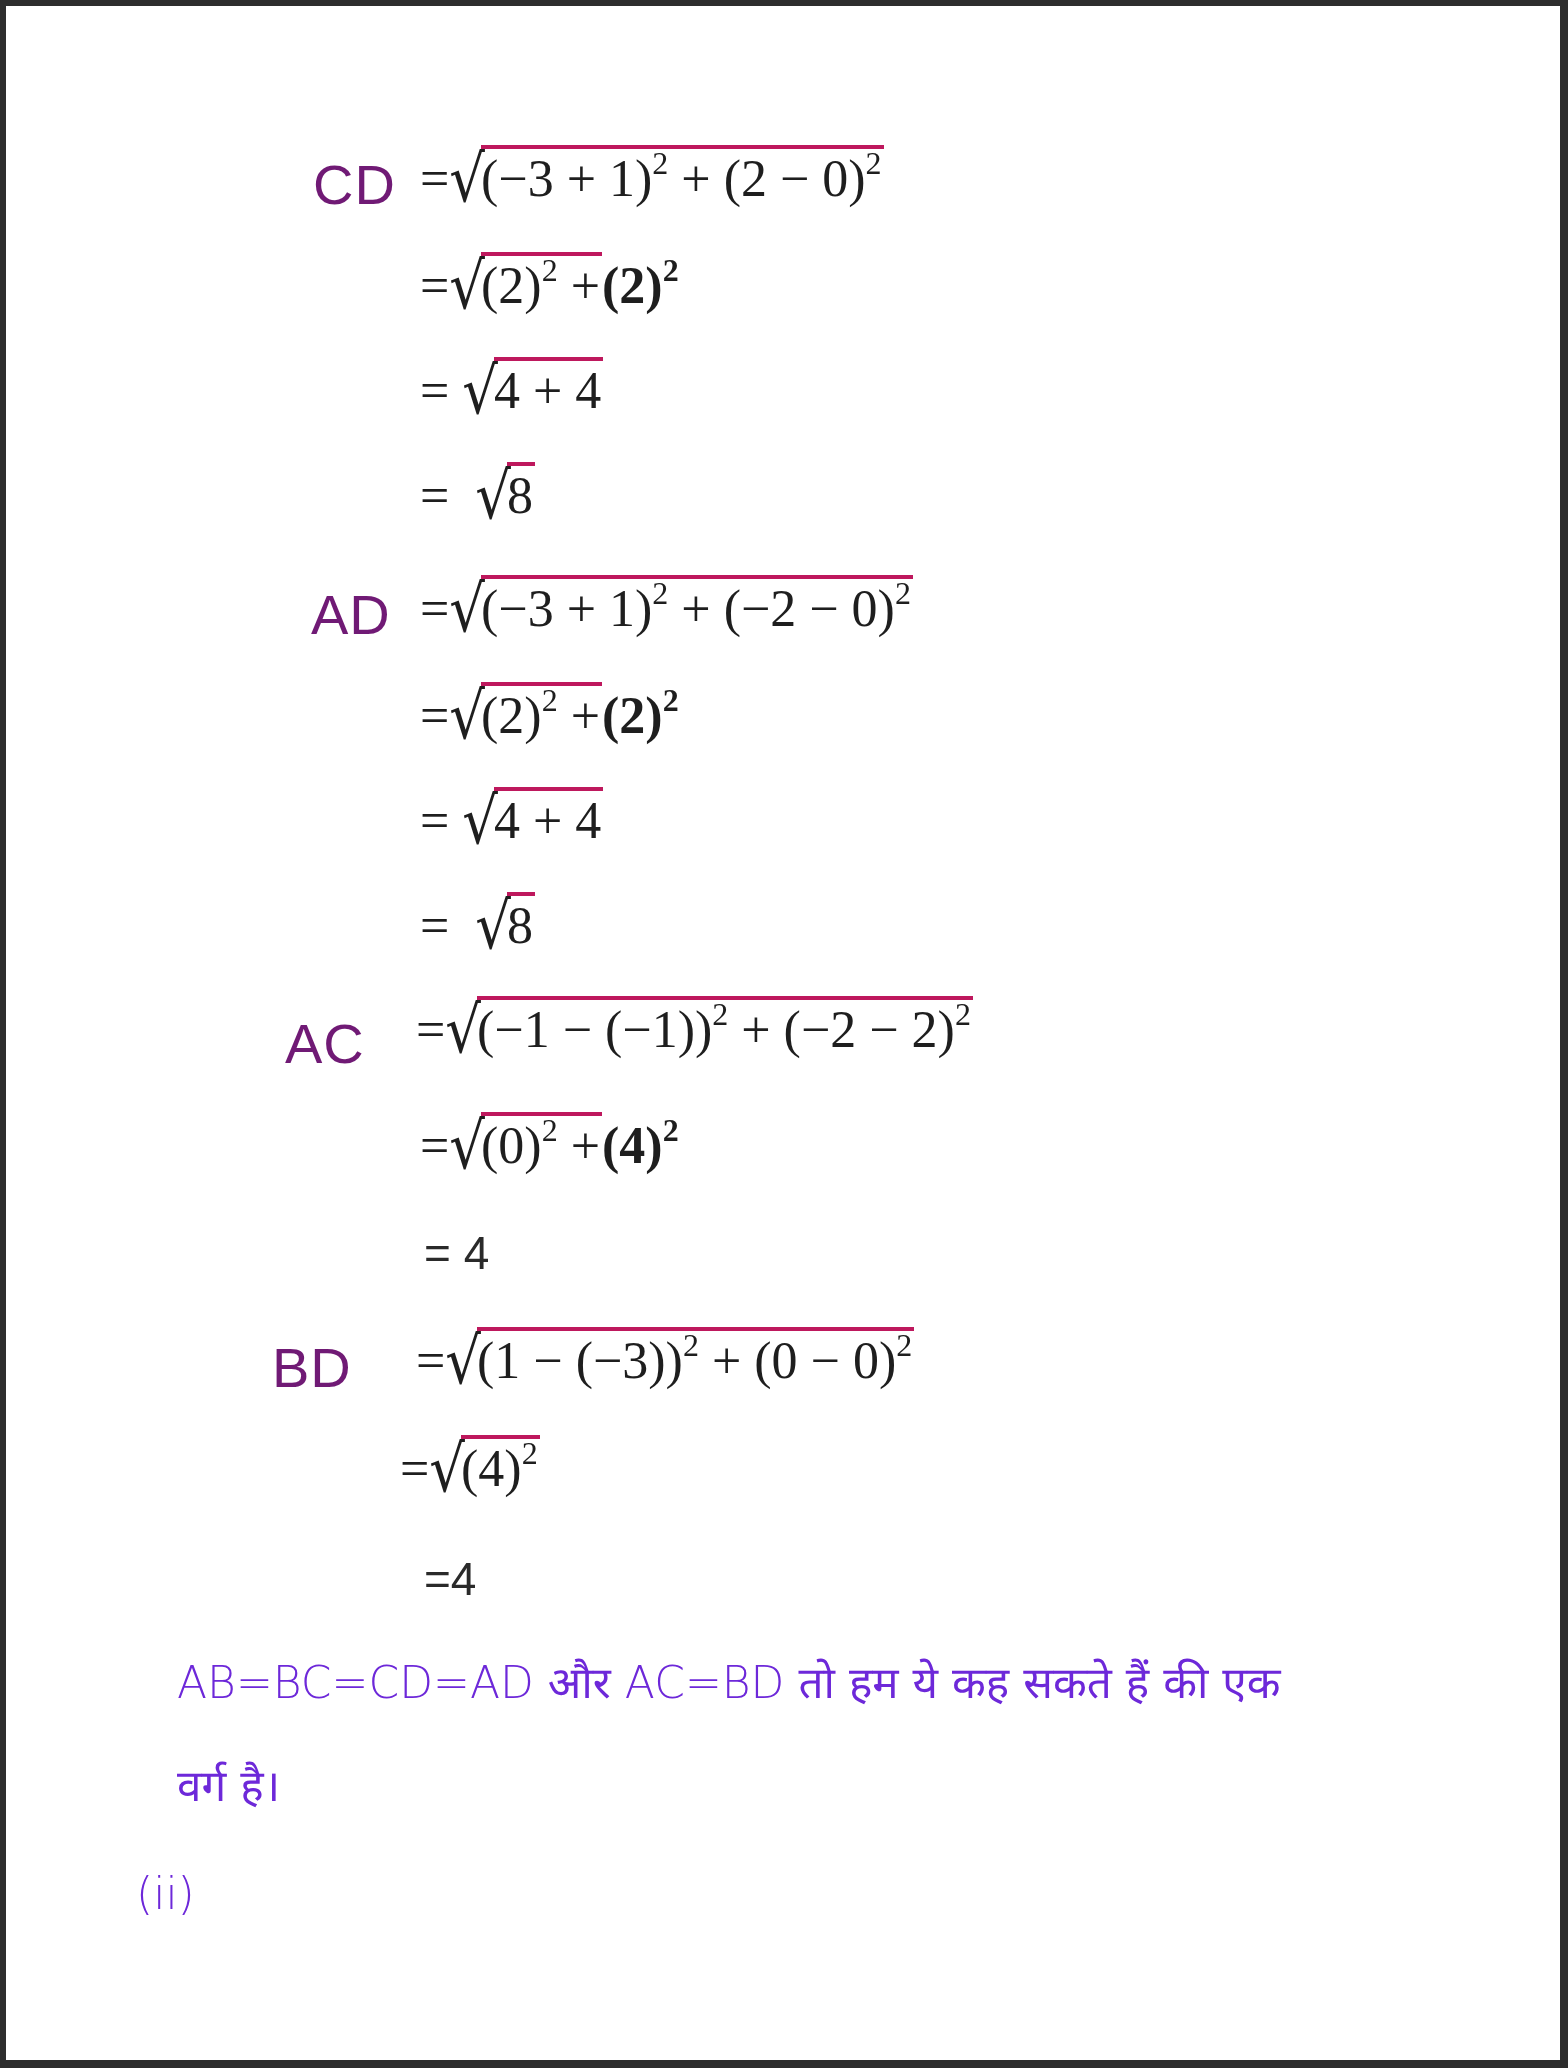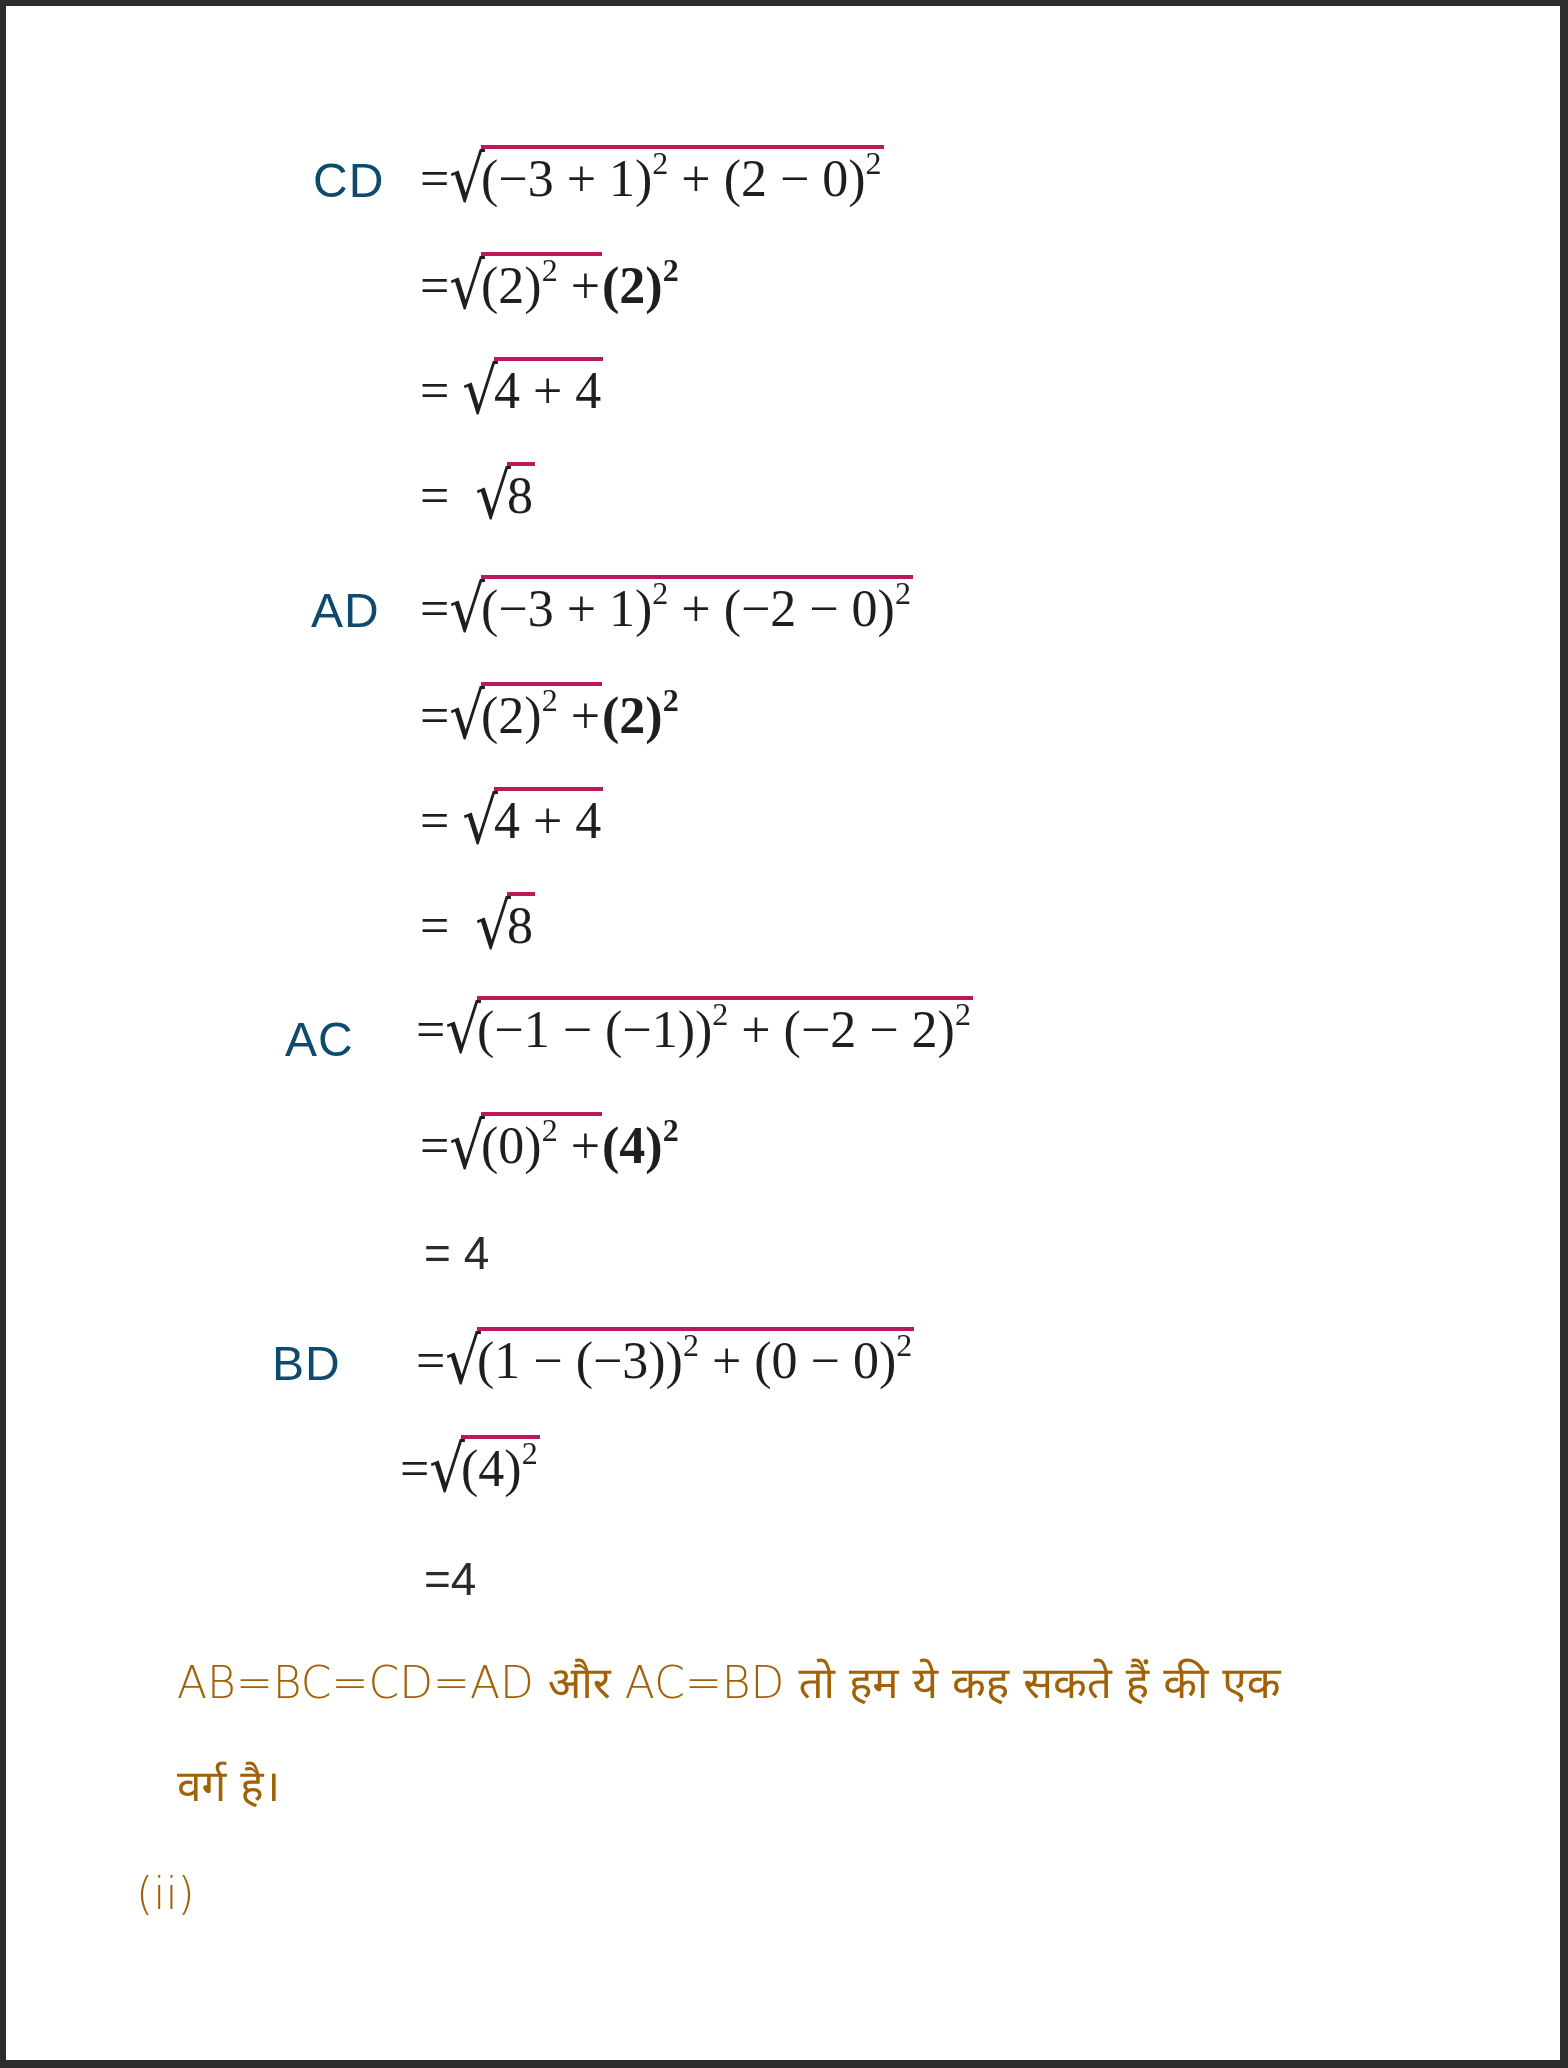--- a/index.html
+++ b/index.html
@@ -6,21 +6,21 @@
   body {
     width: 1568px; height: 2068px; position: relative;
     background: #2d2d2d; overflow: hidden;
   }
   .page {
     position: absolute; left: 6px; top: 6px; width: 1554px; height: 2054px;
     background: #ffffff;
   }
   .label {
     position: absolute; font-family: "Liberation Sans", "DejaVu Sans", sans-serif;
-    font-size: 48px; color: #0c4a6e; font-weight: normal; line-height: 1;
+    font-size: 56px; color: #701a75; font-weight: normal; line-height: 1;
     letter-spacing: 1px;
   }
   .eq {
     position: absolute; font-family: "Liberation Sans", "DejaVu Sans", sans-serif;
     font-size: 46px; color: #2a2a2a; line-height: 1;
   }
   .math {
     position: absolute; font-family: "Liberation Serif", "DejaVu Serif", serif;
     font-size: 52px; color: #1e1e1e; line-height: 1; white-space: nowrap;
   }
@@ -30,21 +30,21 @@
     transform: scaleY(1.15); transform-origin: bottom; vertical-align: -6px;
   }
   .rad-body {
     display: inline-block; border-top: 4px solid #be185d; padding-top: 4px;
     margin-left: -4px; padding-right: 2px;
   }
   .outside { display: inline-block; font-weight: bold; }
   sup { font-size: 32px; vertical-align: 22px; line-height: 0; }
   .text {
     position: absolute; font-family: "DejaVu Sans", "Liberation Sans", sans-serif;
-    font-size: 44px; color: #a16207; line-height: 1; white-space: nowrap;
+    font-size: 44px; color: #6d28d9; line-height: 1; white-space: nowrap;
     font-weight: 300;
   }
 </style>
 </head>
 <body>
 
 <div class="page">
 
   <div class="label" style="left:307px; top:151px;">CD</div>
   <div class="math" style="left:414px; top:139px;">

